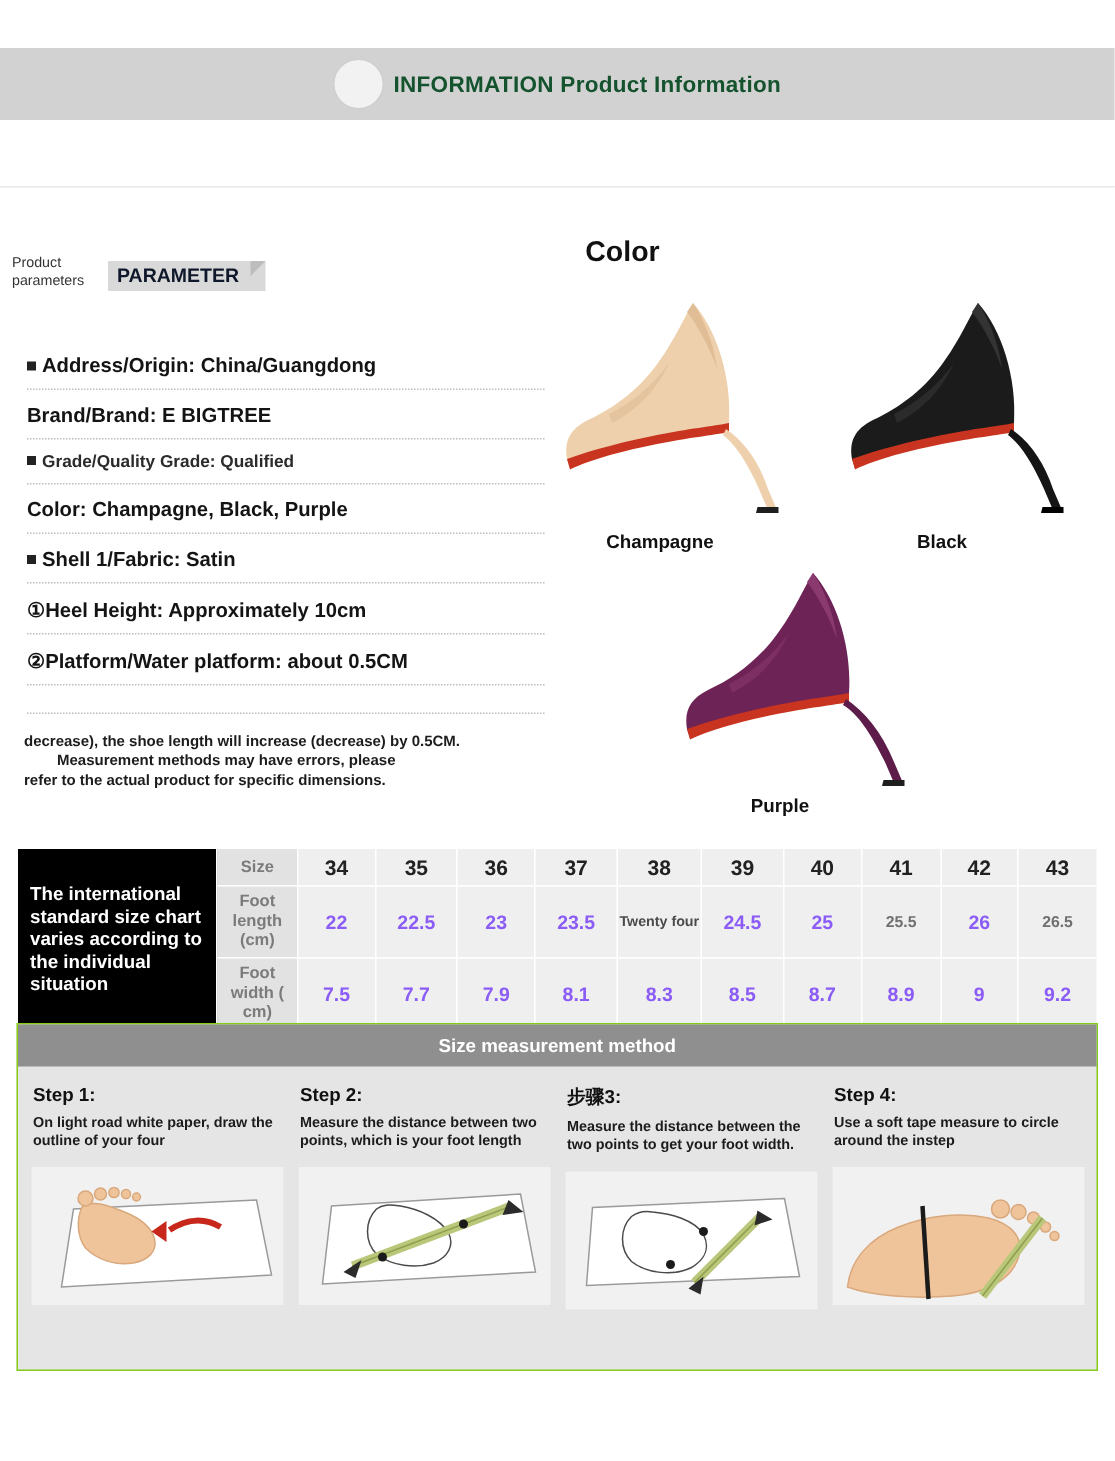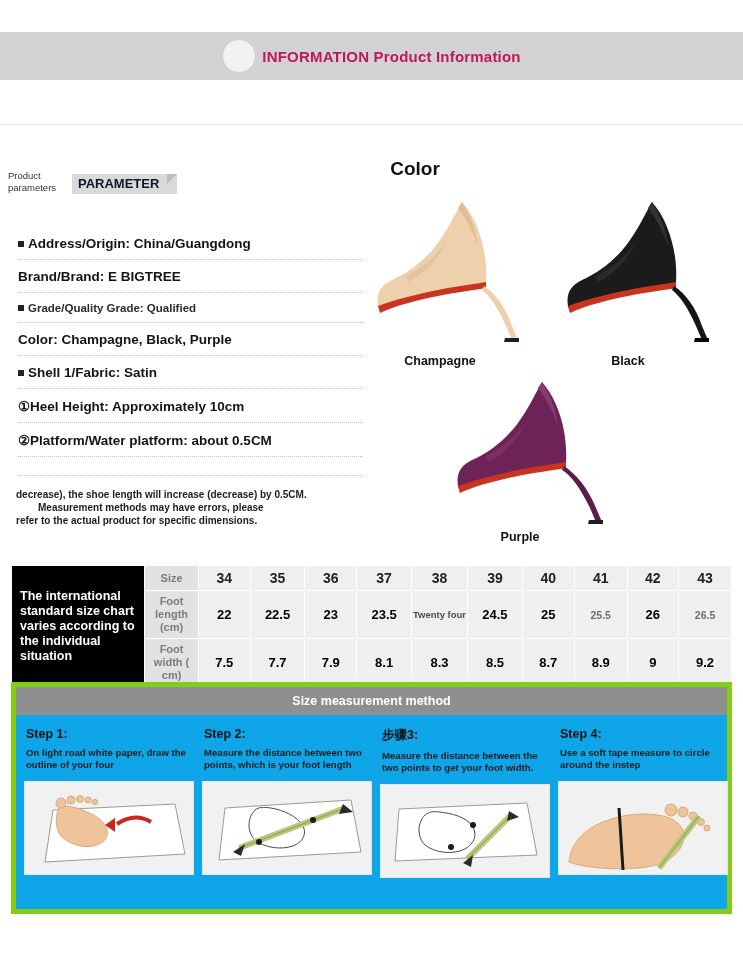--- a/index.html
+++ b/index.html
@@ -28,21 +28,21 @@
     width: 34px; height: 34px;
     border-radius: 50%;
     background: #f2f2f2;
     border: 1px solid #cfcfcf;
     margin-right: 6px;
     flex: 0 0 auto;
   }
   .info-banner .title {
     font-size: 15px;
     font-weight: bold;
-    color: #be185d;
+    color: #14532d;
     letter-spacing: .2px;
   }
 
   
   .param-row {
     position: absolute;
     left: 8px; top: 128px;
     display: flex;
     align-items: flex-end;
     margin-top: 42px;
@@ -140,21 +140,21 @@
     position: absolute;
     left: 11px; top: 565px;
     width: 721px;
     border-collapse: collapse;
     font-size: 13px;
   }
   .chart td {
     border: 1px solid #ffffff;
     text-align: center;
     background: #efefef;
-    color: #000000;
+    color: #8b5cf6;
     padding: 4px 0;
     font-weight: bold;
   }
   .chart .rowhead {
     background: #000000;
     color: #ffffff;
     font-size: 12.5px;
     text-align: left;
     padding: 4px 8px;
     line-height: 15px;
@@ -171,22 +171,22 @@
   .chart .v { width: 67px; }
   .chart tr.r1 td.v { font-size: 14px; color: #222; }
   .chart td.sm { font-size: 10.5px; color: #6f6f6f; }
   .chart td.xs { font-size: 9.5px; color: #4a4a4a; line-height: 11px; }
 
   
   .method-box {
     position: absolute;
     left: 11px; top: 682px;
     width: 721px; height: 232px;
-    border: 5px solid #84cc16;
-    background: #0ea5e9;
+    border: 1px solid #84cc16;
+    background: #e5e5e5;
   }
   .method-head {
     height: 28px;
     background: #8f8f8f;
     color: #fff;
     font-size: 12.5px;
     font-weight: bold;
     display: flex;
     align-items: center;
     justify-content: center;

